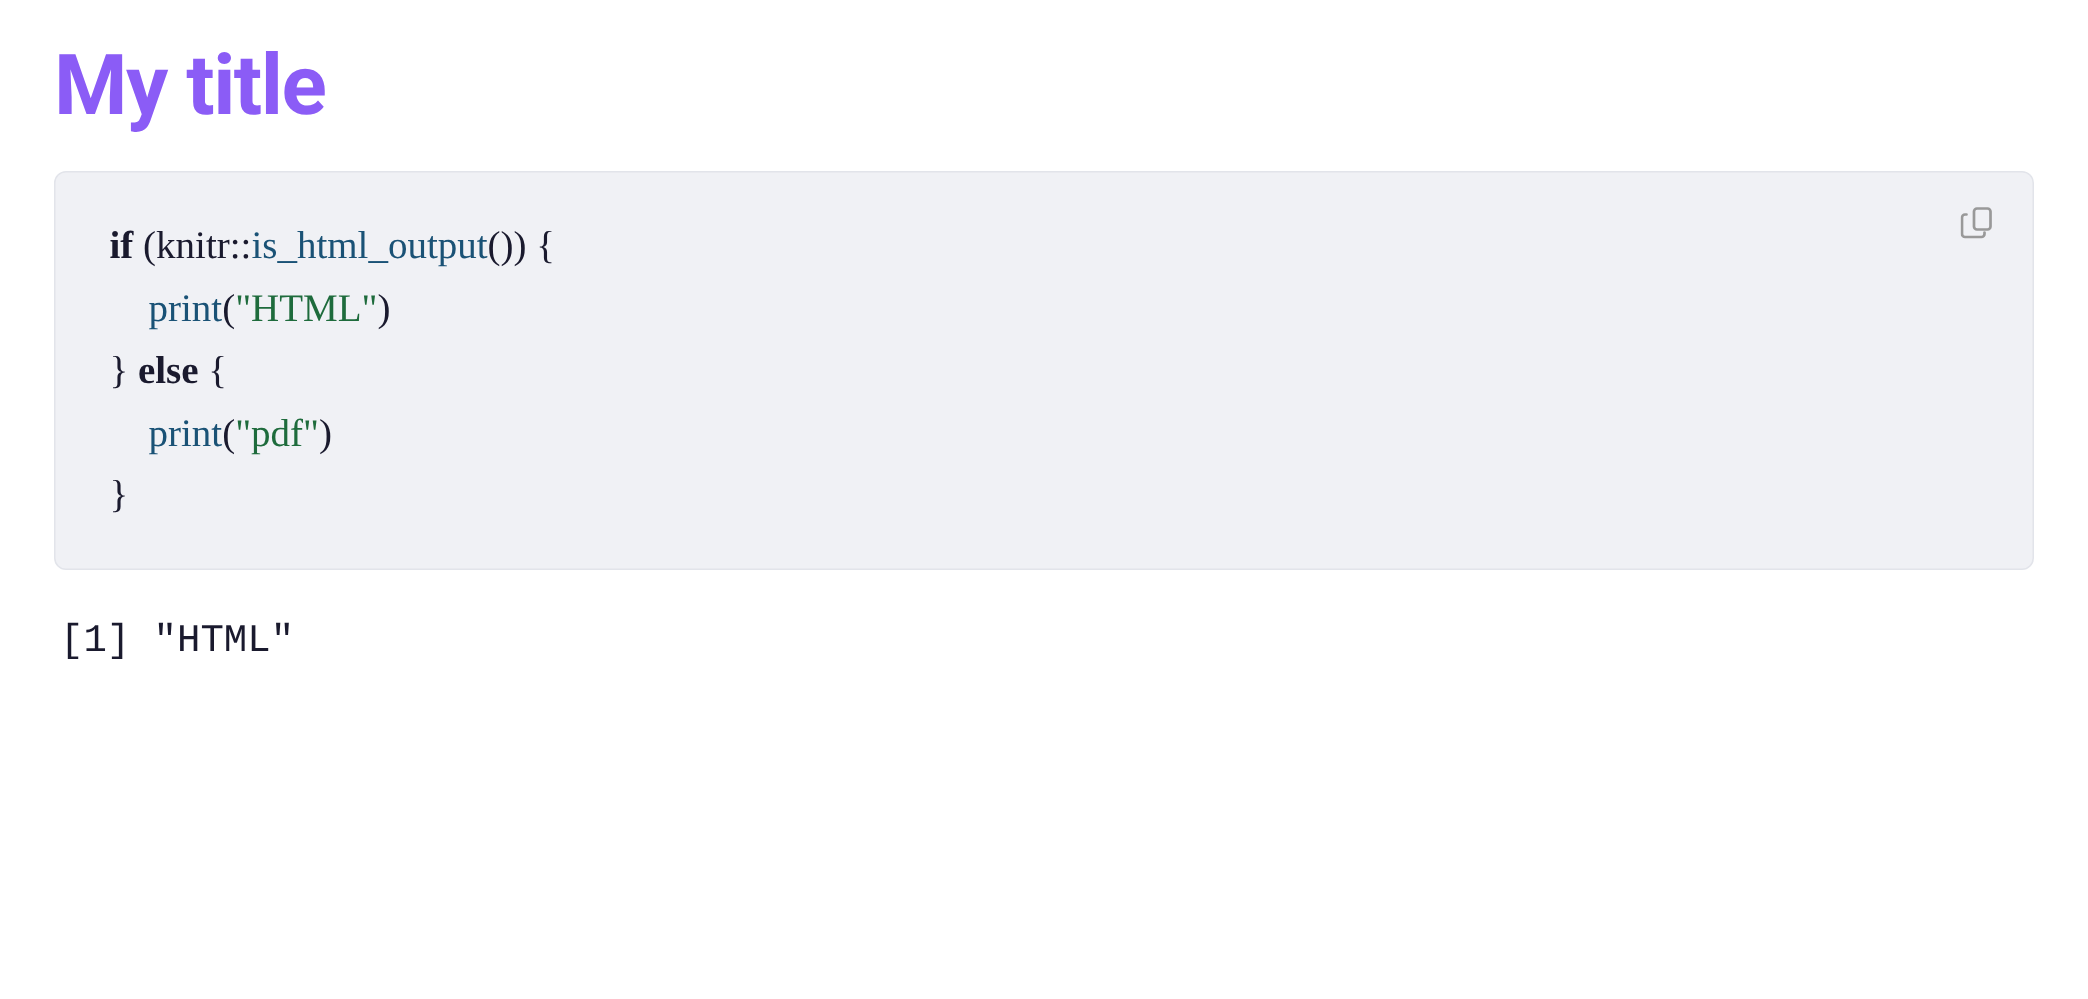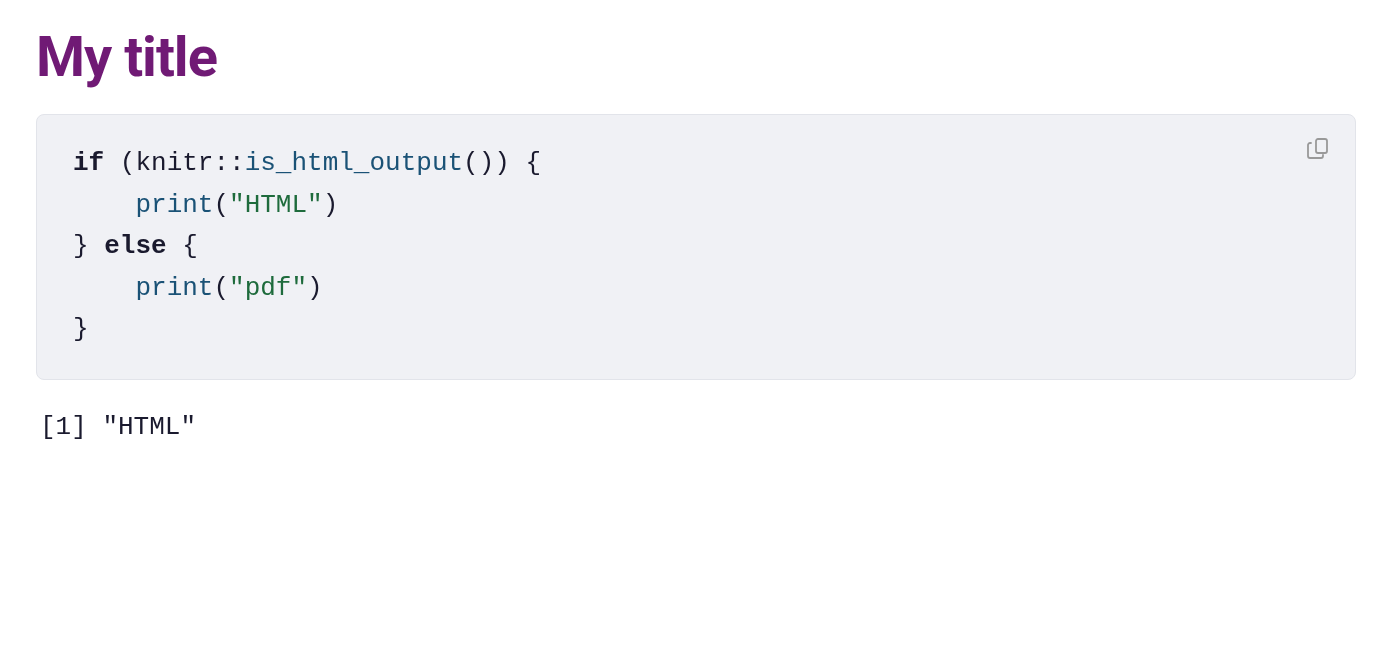--- a/index.html
+++ b/index.html
@@ -12,21 +12,21 @@
       background-color: #ffffff;
       font-family: -apple-system, BlinkMacSystemFont, "Segoe UI", Roboto, sans-serif;
       padding: 24px 36px;
       width: 1392px;
       min-height: 666px;
     }
 
     h1 {
       font-size: 56px;
       font-weight: 700;
-      color: #701a75;
+      color: #8b5cf6;
       letter-spacing: -1px;
       margin-bottom: 24px;
     }
 
     .code-block-wrapper {
       position: relative;
       background-color: #f0f1f5;
       border-radius: 8px;
       padding: 28px 36px;
       margin-bottom: 32px;
@@ -46,21 +46,21 @@
       align-items: center;
       justify-content: center;
     }
 
     .copy-icon-svg {
       width: 24px;
       height: 24px;
     }
 
     pre {
-      font-family: Liberation Mono, monospace;
+      font-family: Liberation Serif, serif;
       font-size: 26px;
       line-height: 1.6;
       white-space: pre;
     }
 
     .kw {
       color: #1a1a2e;
       font-weight: 700;
     }
 

